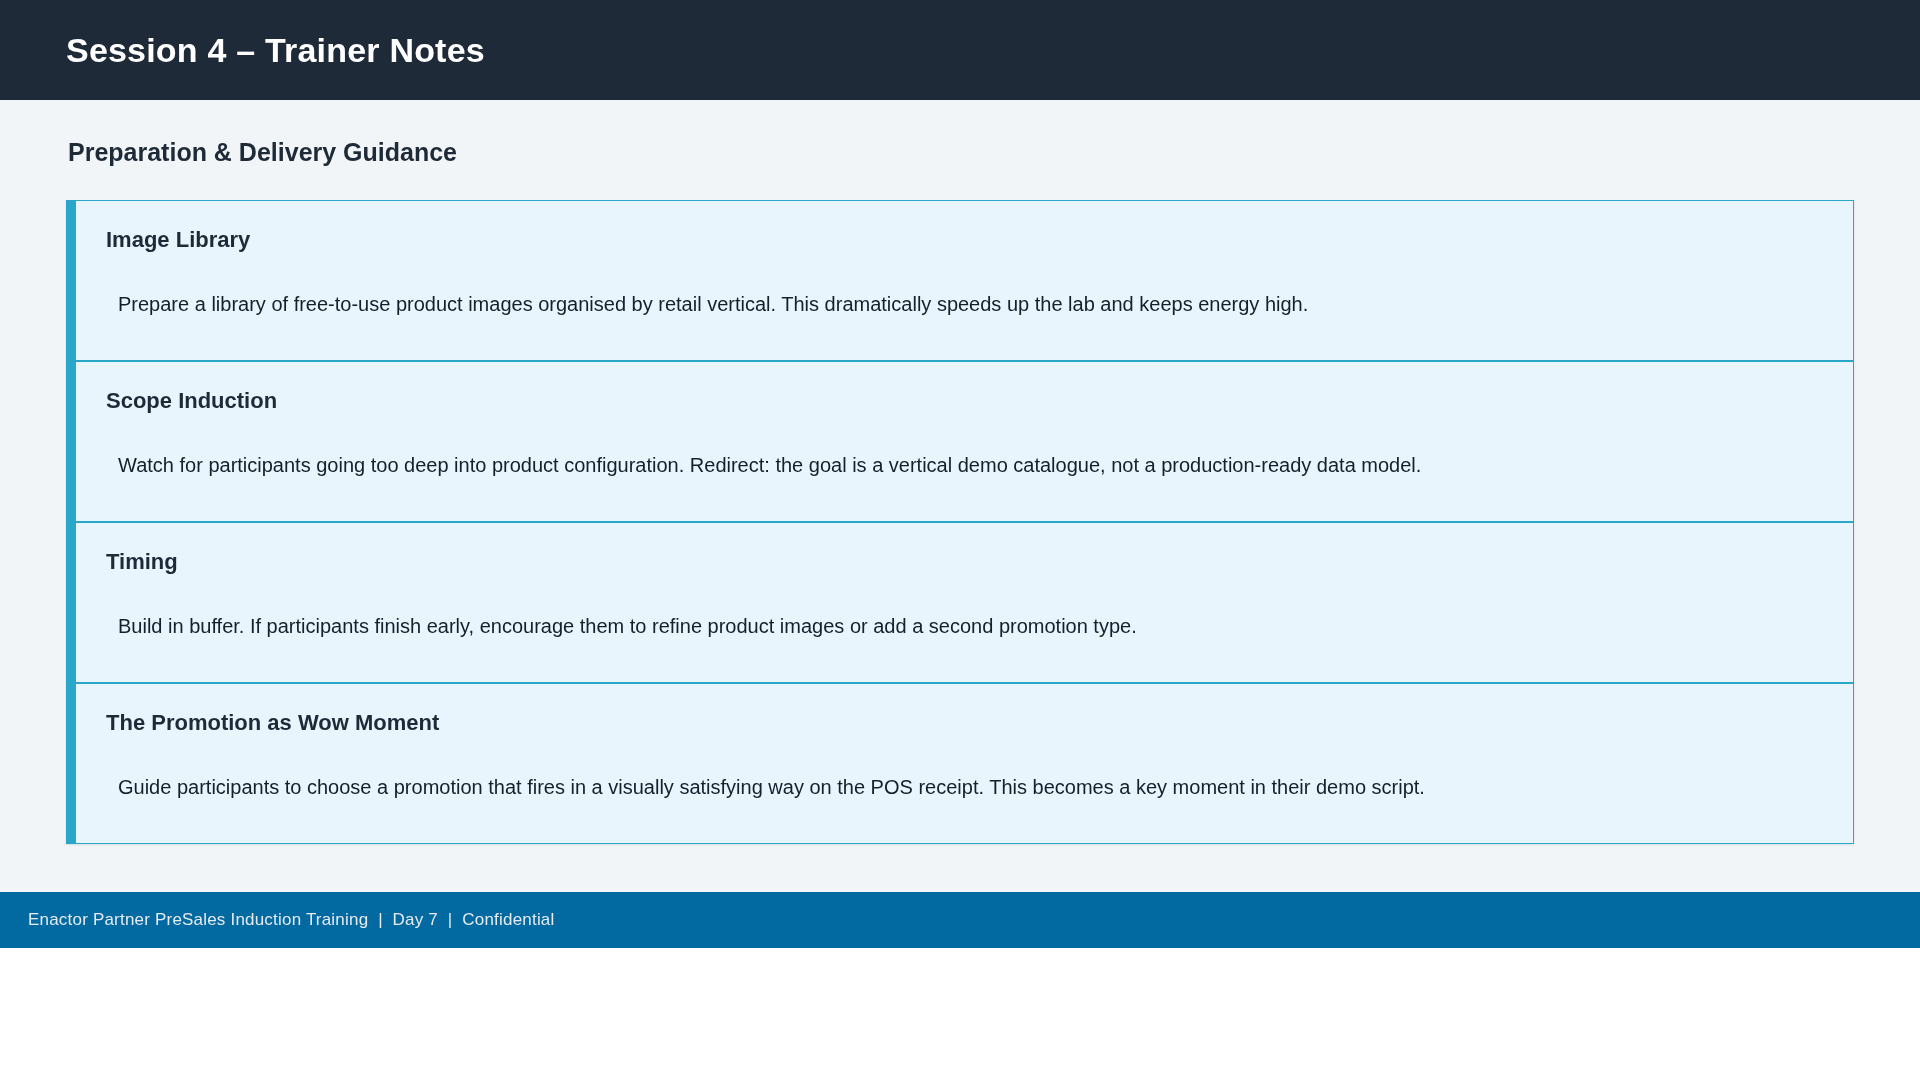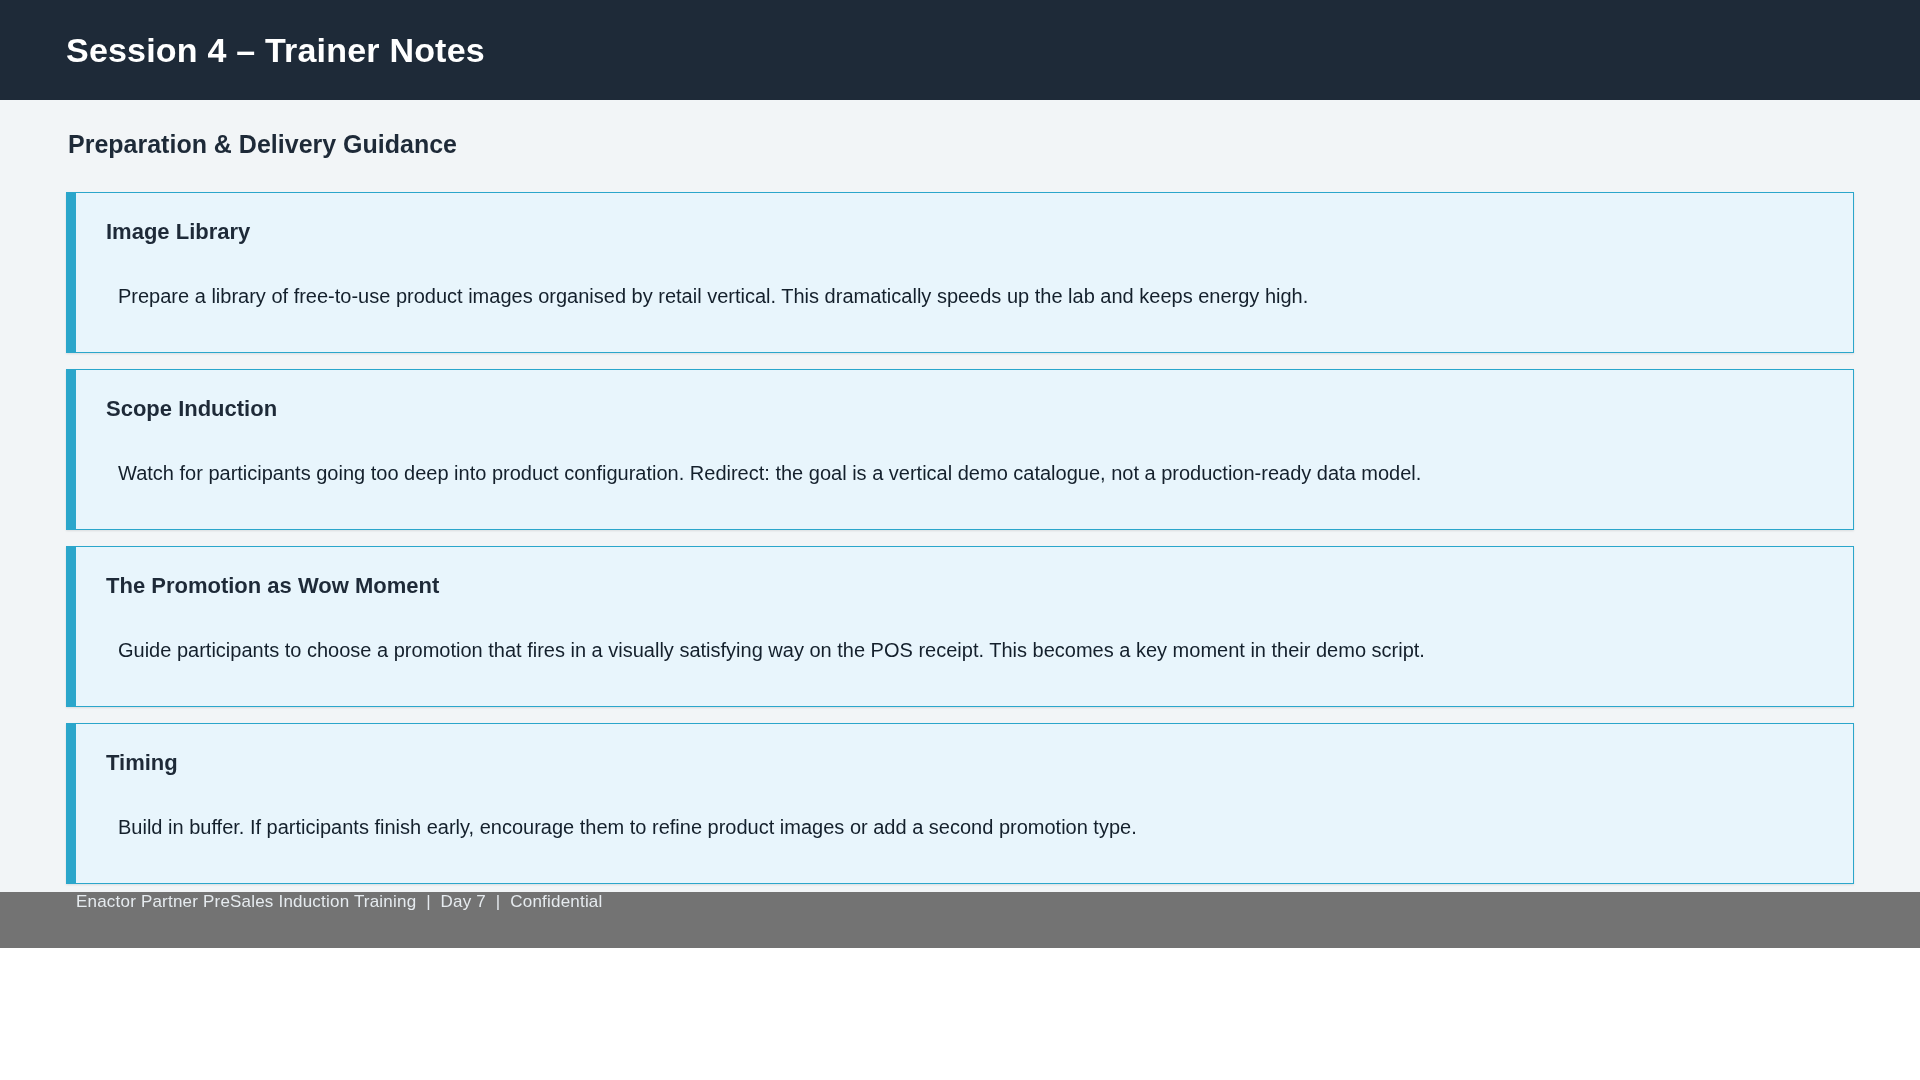--- a/index.html
+++ b/index.html
@@ -33,35 +33,34 @@
   }
   .header-title {
     color: #ffffff;
     font-size: 34px;
     font-weight: bold;
     letter-spacing: 0.2px;
   }
   
   .content {
     flex: 1 1 auto;
-    padding: 30px 66px 0 66px;
+    padding: 38px 66px 0 66px;
     box-sizing: border-box;
     position: relative;
     overflow: hidden;
   }
   .section-title {
     color: #1e2a38;
     font-size: 25px;
     font-weight: bold;
     margin: 0 0 33px 2px;
   }
   .cards {
     display: flex;
     flex-direction: column;
-    gap: 16px;
   }
   .card {
     background: #e8f5fc;
     border: 1px solid #2ba6cb;
     border-left: 10px solid #2ba6cb;
     box-sizing: border-box;
     padding: 26px 30px 30px 30px;
     box-shadow: 0 1px 2px rgba(0,0,0,0.10);
   }
   .card-title {
@@ -76,23 +75,24 @@
     line-height: 1.35;
     margin: 12px;
   }
   
   .footer {
     position: absolute;
     left: 0;
     bottom: 0;
     width: 1920px;
     height: 56px;
-    background: #737373;
+    background: #0369a1;
     display: flex;
-    padding: 0 76px;
+    align-items: center;
+    padding: 0 28px;
     box-sizing: border-box;
     z-index: 5;
   }
   .footer-text {
     color: #e6ebef;
     font-size: 17px;
     letter-spacing: 0.2px;
     white-space: pre;
   }
 </style>
@@ -114,27 +114,27 @@
         <div class="card-title">Image Library</div>
         <p class="card-body">Prepare a library of free-to-use product images organised by retail vertical. This dramatically speeds up the lab and keeps energy high.</p>
       </div>
 
       <div class="card">
         <div class="card-title">Scope Induction</div>
         <p class="card-body">Watch for participants going too deep into product configuration. Redirect: the goal is a vertical demo catalogue, not a production-ready data model.</p>
       </div>
 
       <div class="card">
-        <div class="card-title">The Promotion as Wow Moment</div>
-        <p class="card-body">Guide participants to choose a promotion that fires in a visually satisfying way on the POS receipt. This becomes a key moment in their demo script.</p>
+        <div class="card-title">Timing</div>
+        <p class="card-body">Build in buffer. If participants finish early, encourage them to refine product images or add a second promotion type.</p>
       </div>
 
       <div class="card">
-        <div class="card-title">Timing</div>
-        <p class="card-body">Build in buffer. If participants finish early, encourage them to refine product images or add a second promotion type.</p>
+        <div class="card-title">The Promotion as Wow Moment</div>
+        <p class="card-body">Guide participants to choose a promotion that fires in a visually satisfying way on the POS receipt. This becomes a key moment in their demo script.</p>
       </div>
 
     </div>
   </div>
 
   <div class="footer">
     <div class="footer-text">Enactor Partner PreSales Induction Training  |  Day 7  |  Confidential</div>
   </div>
 
 </div>

